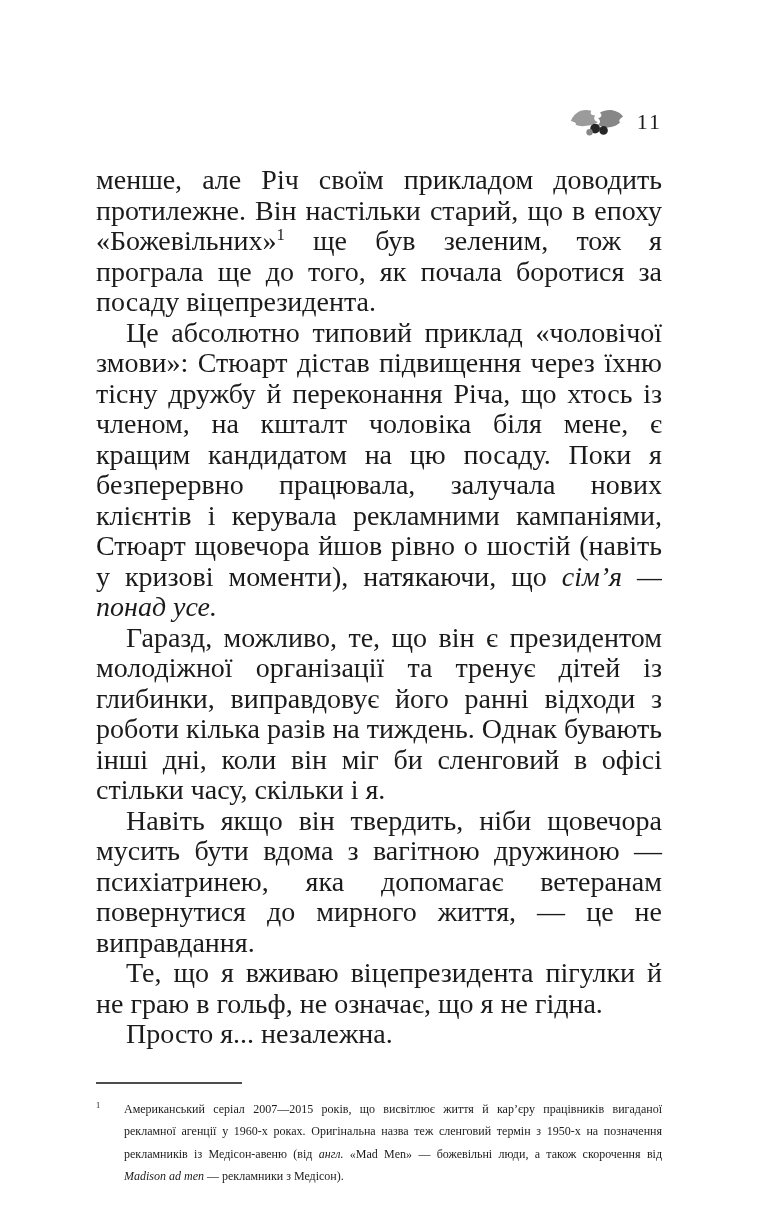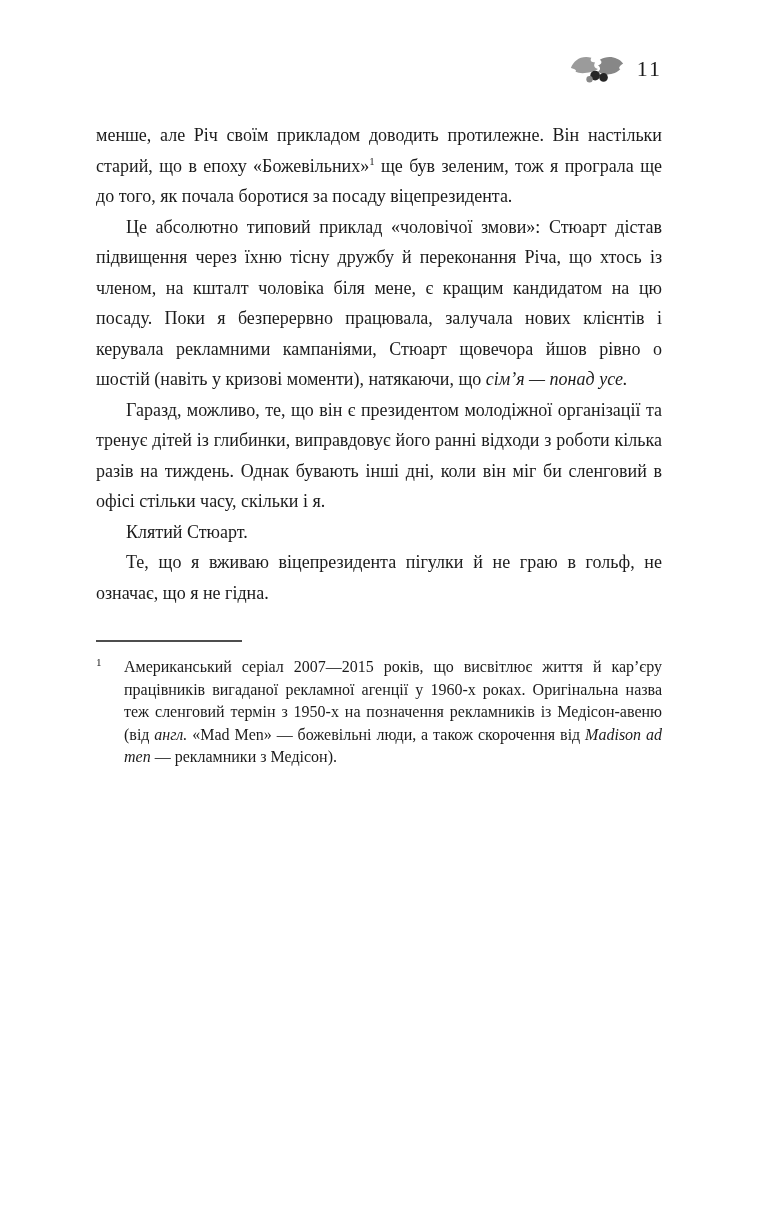--- a/index.html
+++ b/index.html
@@ -14,58 +14,58 @@
   body{
     width:780px;height:1223px;
     background:var(--page-bg);
     font-family:"Liberation Serif", serif;
     color:var(--text);
     overflow:hidden;
   }
   .page{
     box-sizing:border-box;
     width:780px;height:1087px;
-    padding:50px 118px 0 96px;
+    padding:103px 118px 0 96px;
   }
   .page-header{
     display:flex;
     justify-content:flex-end;
     align-items:center;
     gap:12px;
     height:38px;
   }
   .holly{display:inline-flex;align-items:center;}
   .page-number{
     font-size:22px;
     letter-spacing:2px;
     color:var(--text);
   }
   .body-text{
-    margin-top:32px;
-    font-size:18px;
+    margin-top:24px;
+    font-size:28px;
     line-height:30.5px;
     text-align:justify;
   }
   .para{margin:0;}
   .para.indent{text-indent:30px;}
   .italic{font-style:italic;}
   .body-text sup{
     font-size:0.60em;
     line-height:0;
     vertical-align:super;
   }
   .footnote-sep{
     margin-top:32px;
     width:146px;
     height:2px;
     background:var(--separator);
   }
   .footnote{
     margin-top:14px;
-    font-size:16px;
+    font-size:12px;
     line-height:22.5px;
     text-align:justify;
     font-family:Liberation Serif, serif;
   }
   .fn-para{
     margin:0;
     padding-left:28px;
     text-indent:-28px;
   }
   .fn-num{
@@ -92,22 +92,23 @@
         <circle cx="22" cy="29" r="3.4" fill="var(--leaf-gray-2, #878787)"></circle>
       </svg>
     </span>
     <span class="page-number">11</span>
   </header>
 
   <main class="body-text">
       <p class="para"><span>менше, але Річ своїм прикладом доводить протилежне. Він настільки старий, що в епоху «Божевільних»</span><sup>1</sup><span> ще був зеленим, тож я програла ще до того, як почала боротися за посаду віцепрезидента.</span></p>
       <p class="para indent"><span>Це абсолютно типовий приклад «чоловічої змови»: Стюарт дістав підвищення через їхню тісну дружбу й переконання Річа, що хтось із членом, на кшталт чоловіка біля мене, є кращим кандидатом на цю посаду. Поки я безперервно працювала, залучала нових клієнтів і керувала рекламними кампаніями, Стюарт щовечора йшов рівно о шостій (навіть у кризові моменти), натякаючи, що </span><span class="italic">сім’я — понад усе.</span></p>
       <p class="para indent"><span>Гаразд, можливо, те, що він є президентом молодіжної організації та тренує дітей із глибинки, виправдовує його ранні відходи з роботи кілька разів на тиждень. Однак бувають інші дні, коли він міг би сленговий в офісі стільки часу, скільки і я.</span></p>
-      <p class="para indent"><span>Клятий Стюарт.</span></p>
+      <p class="para indent"><span>Навіть якщо він твердить, ніби щовечора мусить бути вдома з вагітною дружиною — психіатринею, яка допомагає ветеранам повернутися до мирного життя, — це не виправдання.</span></p>
       <p class="para indent"><span>Те, що я вживаю віцепрезидента пігулки й не граю в гольф, не означає, що я не гідна.</span></p>
+      <p class="para indent"><span>Просто я... незалежна.</span></p>
     </main>
 
   <div class="footnote-sep"></div>
 
   <section class="footnote">
     <p class="fn-para"><sup class="fn-num">1</sup><span>Американський серіал 2007—2015 років, що висвітлює життя й кар’єру працівників вигаданої рекламної агенції у 1960-х роках. Оригінальна назва теж сленговий термін з 1950-х на позначення рекламників із Медісон-авеню (від </span><span class="italic">англ.</span><span> «Mad Men» — божевільні люди, а також скорочення від </span><span class="italic">Madison ad men</span><span> — рекламники з Медісон).</span></p>
   </section>
 
 </div>
 

